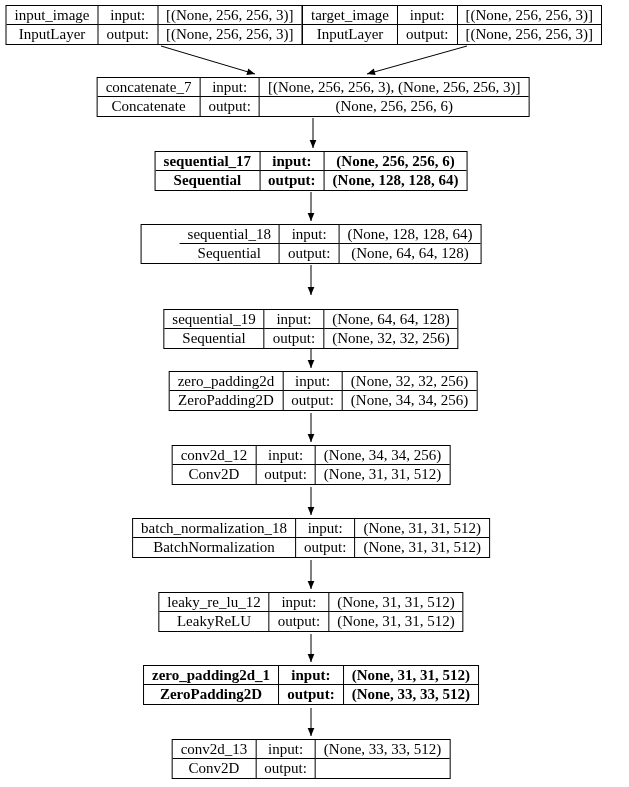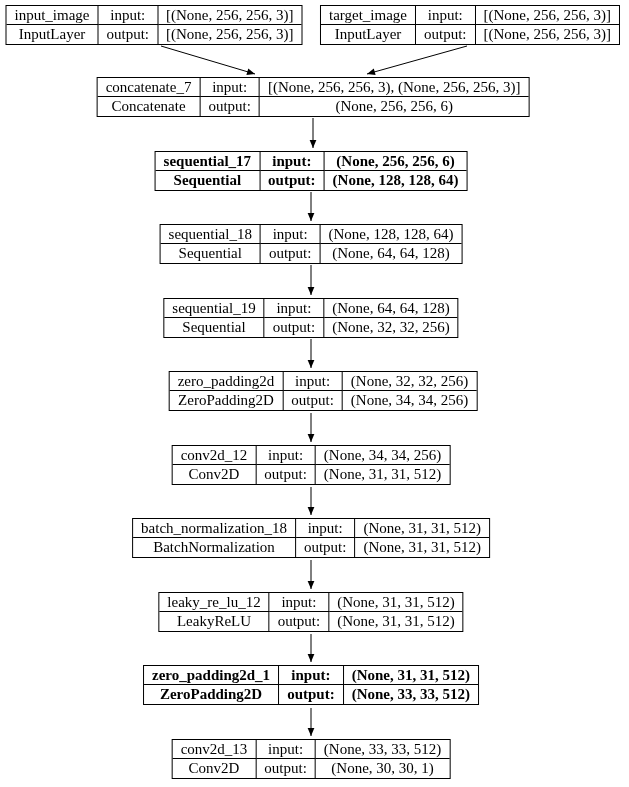--- a/index.html
+++ b/index.html
@@ -70,21 +70,21 @@
 
   <div class="node" style="left:154px; top:5px;">
     <div class="cell c1 r1">input_image</div>
     <div class="cell c2 r1">input:</div>
     <div class="cell c3 r1">[(None, 256, 256, 3)]</div>
     <div class="cell c1 r2">InputLayer</div>
     <div class="cell c2 r2">output:</div>
     <div class="cell c3 r2">[(None, 256, 256, 3)]</div>
   </div>
 
-  <div class="node" style="left:470px; top:5px;text-align:right;">
+  <div class="node" style="left:452px; top:5px;text-align:right;">
     <div class="cell c1 r1">target_image</div>
     <div class="cell c2 r1">input:</div>
     <div class="cell c3 r1">[(None, 256, 256, 3)]</div>
     <div class="cell c1 r2">InputLayer</div>
     <div class="cell c2 r2">output:</div>
     <div class="cell c3 r2">[(None, 256, 256, 3)]</div>
   </div>
 
   <div class="node" style="left:313px; top:77px;">
     <div class="cell c1 r1">concatenate_7</div>
@@ -97,30 +97,30 @@
 
   <div class="node" style="left:311px; top:151px;font-weight:bold;">
     <div class="cell c1 r1">sequential_17</div>
     <div class="cell c2 r1">input:</div>
     <div class="cell c3 r1">(None, 256, 256, 6)</div>
     <div class="cell c1 r2">Sequential</div>
     <div class="cell c2 r2">output:</div>
     <div class="cell c3 r2">(None, 128, 128, 64)</div>
   </div>
 
-  <div class="node" style="left:311px; top:224px;">
+  <div class="node" style="left:311px; top:224px;padding-left:38px;">
     <div class="cell c1 r1">sequential_18</div>
     <div class="cell c2 r1">input:</div>
     <div class="cell c3 r1">(None, 128, 128, 64)</div>
     <div class="cell c1 r2">Sequential</div>
     <div class="cell c2 r2">output:</div>
     <div class="cell c3 r2">(None, 64, 64, 128)</div>
   </div>
 
-  <div class="node" style="left:311px; top:298px;">
+  <div class="node" style="left:311px; top:309px;">
     <div class="cell c1 r1">sequential_19</div>
     <div class="cell c2 r1">input:</div>
     <div class="cell c3 r1">(None, 64, 64, 128)</div>
     <div class="cell c1 r2">Sequential</div>
     <div class="cell c2 r2">output:</div>
     <div class="cell c3 r2">(None, 32, 32, 256)</div>
   </div>
 
   <div class="node" style="left:311px; top:371px;margin-left:12px;">
     <div class="cell c1 r1">zero_padding2d</div>
@@ -166,16 +166,15 @@
     <div class="cell c2 r2">output:</div>
     <div class="cell c3 r2">(None, 33, 33, 512)</div>
   </div>
 
   <div class="node" style="left:311px; top:739px;">
     <div class="cell c1 r1">conv2d_13</div>
     <div class="cell c2 r1">input:</div>
     <div class="cell c3 r1">(None, 33, 33, 512)</div>
     <div class="cell c1 r2">Conv2D</div>
     <div class="cell c2 r2">output:</div>
-    <div class="cell c3 r2">(None, 30, 30, 1)</div>
   </div>
 
 </div>
 
 </body></html>

